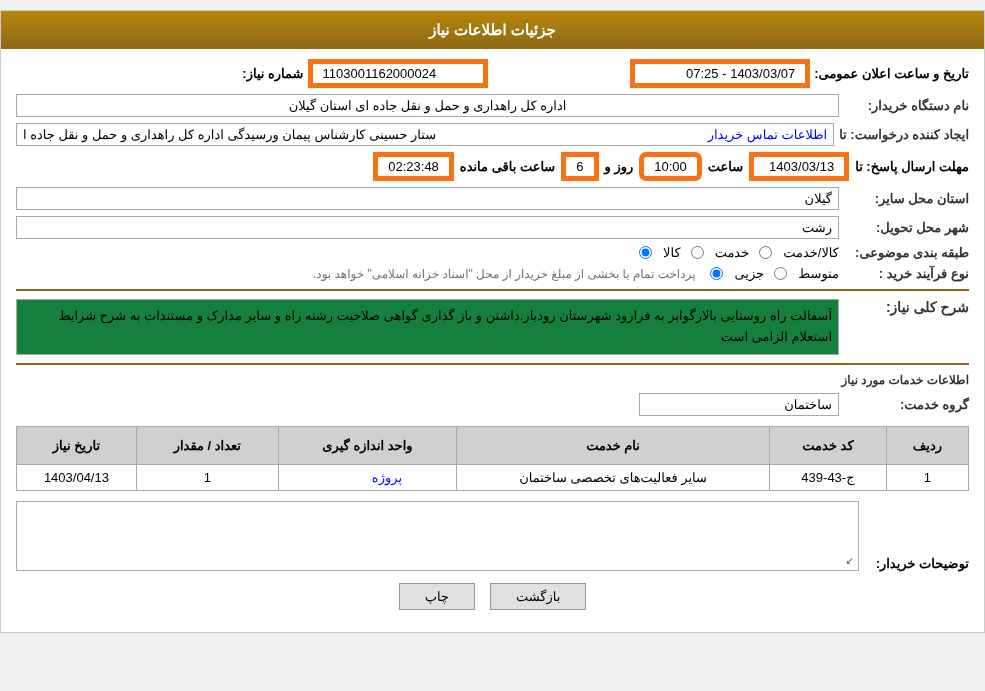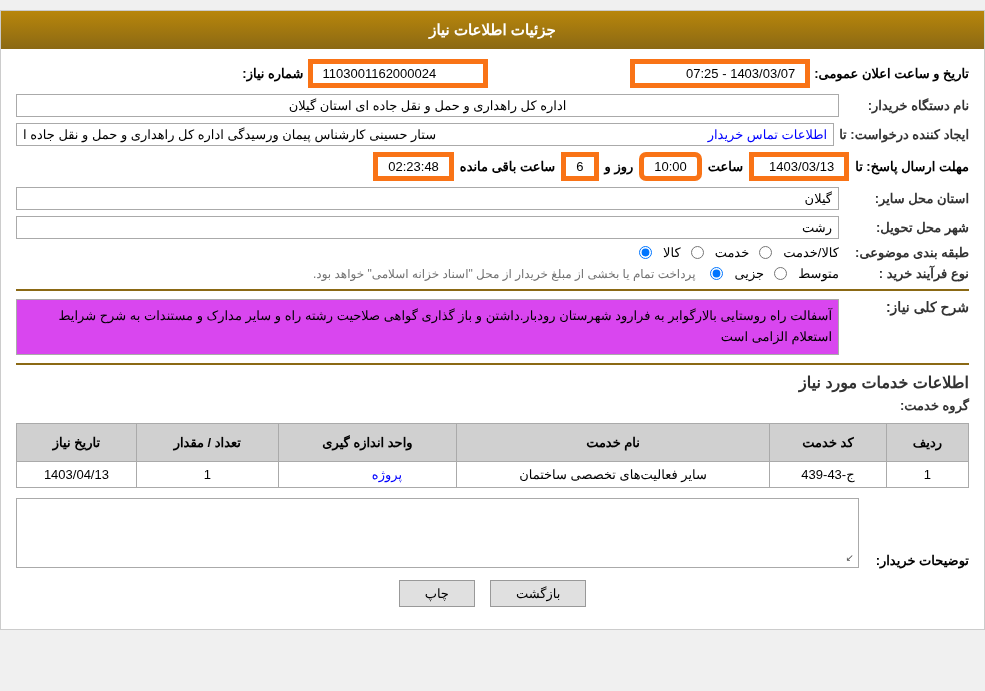--- a/index.html
+++ b/index.html
@@ -73,28 +73,28 @@
       display: flex;
       align-items: center;
       gap: 11px;
     }
     .section-divider {
       border-top: 2px solid #8B6914;
       margin: 8px 0;
     }
     .section-title {
       font-weight: bold;
-      font-size: 16px;
+      font-size: 12px;
       color: #333;
       margin: 6px 0;
       text-align: right;
     }
     .description-box {
       border: 1px solid #aaa;
-      background: #d946ef;
+      background: #15803d;
       padding: 6px;
       min-height: 50px;
       width: 100%;
       text-align: right;
       direction: rtl;
       line-height: 1.6;
     }
     .services-section {
       margin-top: 10px;
     }
@@ -281,20 +281,21 @@
       <span class="label" style="font-size:14px; font-weight:bold;">شرح کلی نیاز:</span>
       <div class="description-box">آسفالت راه روستایی بالارگوابر به فرارود شهرستان رودبار.داشتن و باز گذاری گواهی صلاحیت رشته راه و سایر مدارک و مستندات به شرح شرایط استعلام الزامی است</div>
     </div>
 
     <div class="section-divider"></div>
 
     <div class="section-title">اطلاعات خدمات مورد نیاز</div>
 
     <div class="info-row">
       <span class="label">گروه خدمت:</span>
+      <div class="value-box" style="max-width:200px;">ساختمان</div>
     </div>
 
     <div class="services-section">
       <table>
         <thead>
           <tr>
             <th>ردیف</th>
             <th>کد خدمت</th>
             <th>نام خدمت</th>
             <th>واحد اندازه گیری</th>

